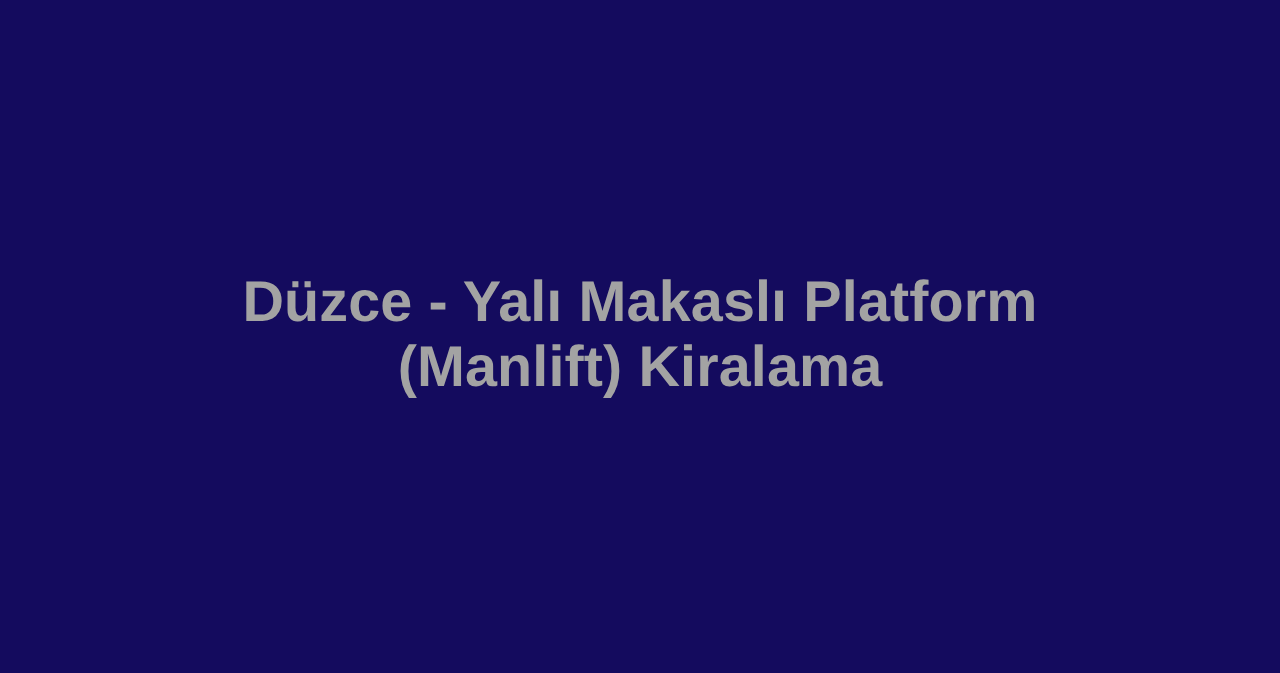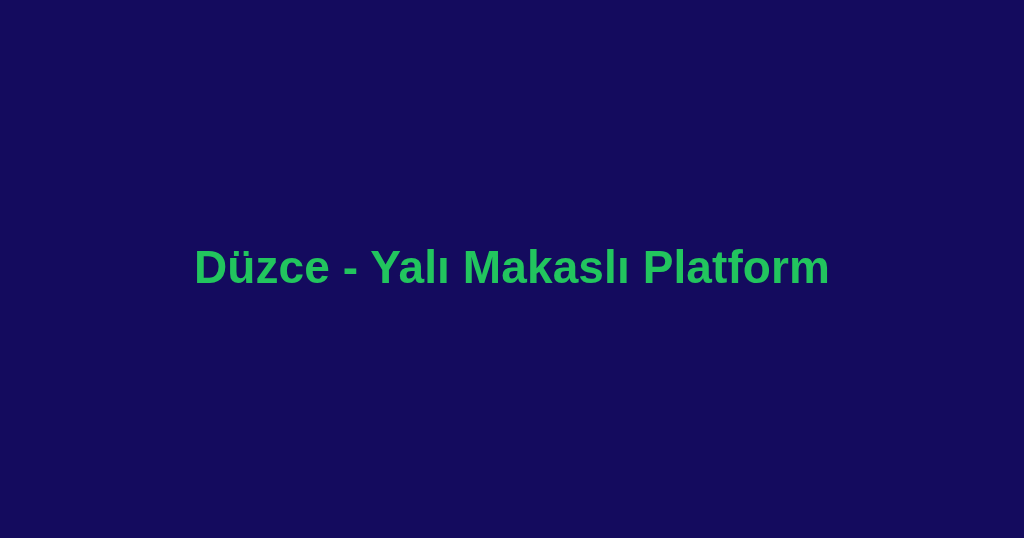--- a/index.html
+++ b/index.html
@@ -48,17 +48,18 @@
   .headline-line {
     display: block;
     white-space: nowrap;
   }
 </style>
 </head>
 <body>
 
 <div class="banner" style="background-color: rgb(20, 11, 94);">
 
-  <h1 class="headline" style="color: #22c55e;">
+  <h1 class="headline" style="color: #a3a3a3;">
     <span class="headline-line">Düzce - Yalı Makaslı Platform</span>
+    <span class="headline-line">(Manlift) Kiralama</span>
   </h1>
 
 </div>
 
 </body></html>

